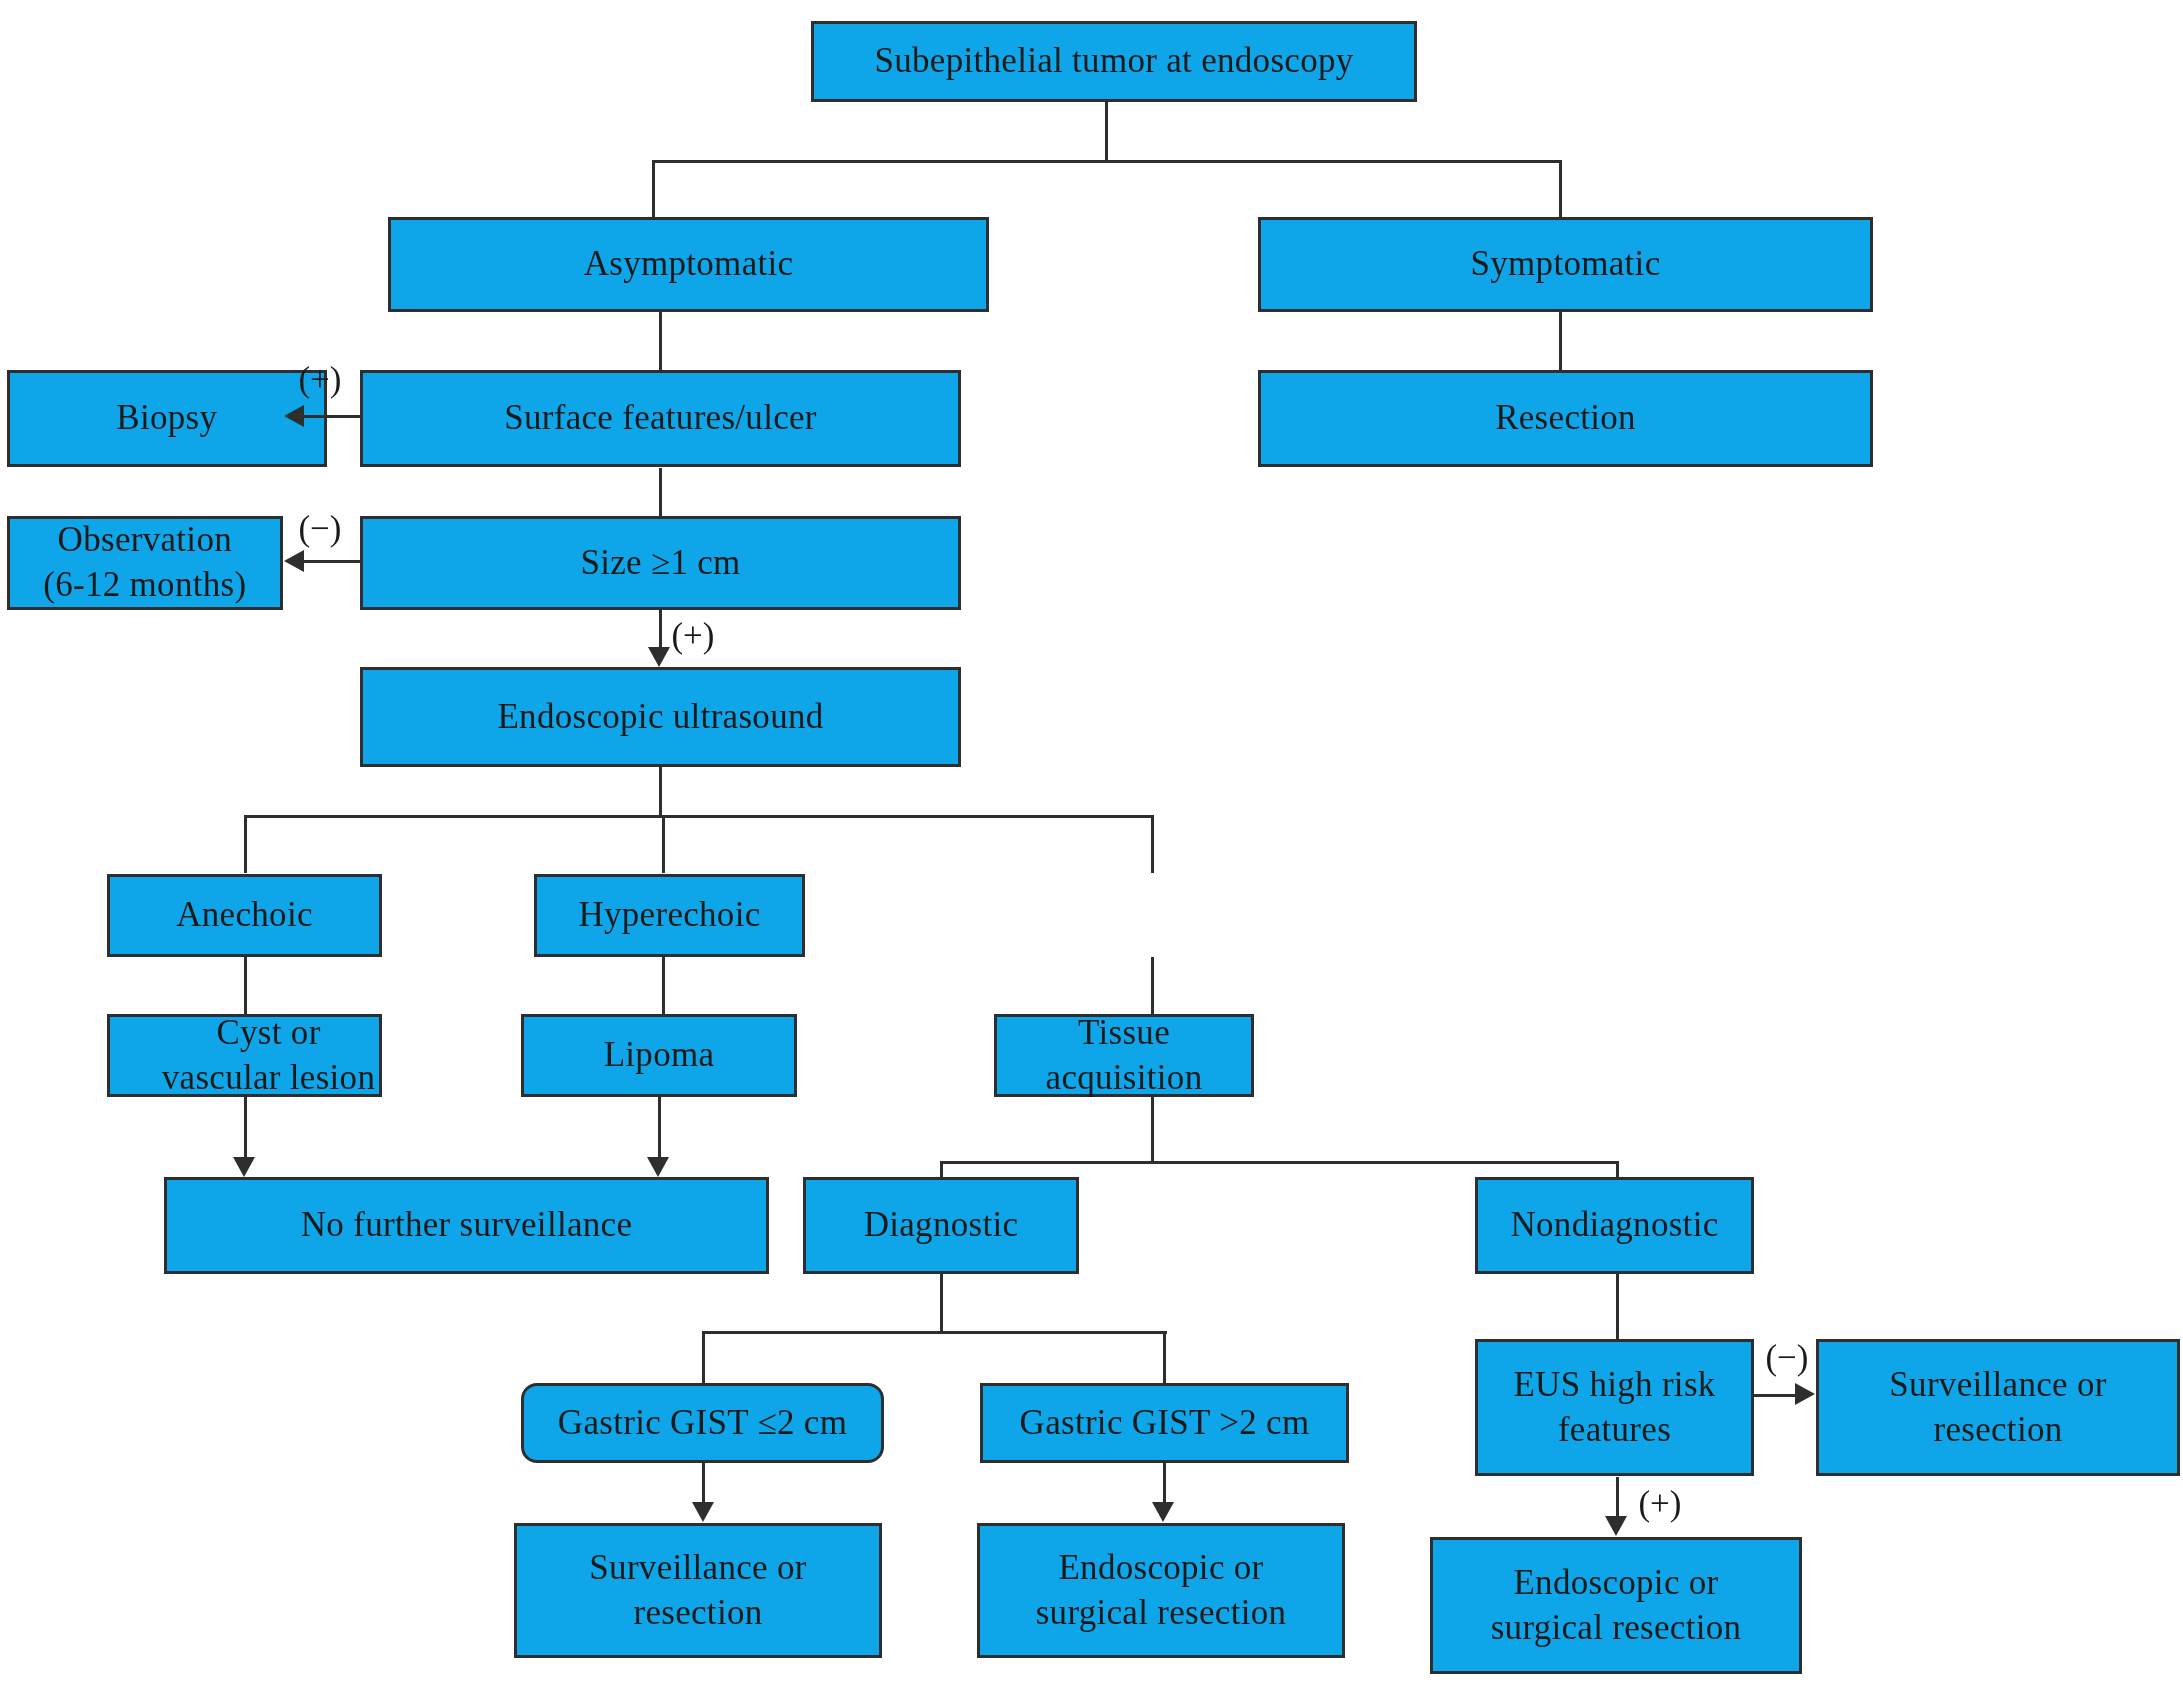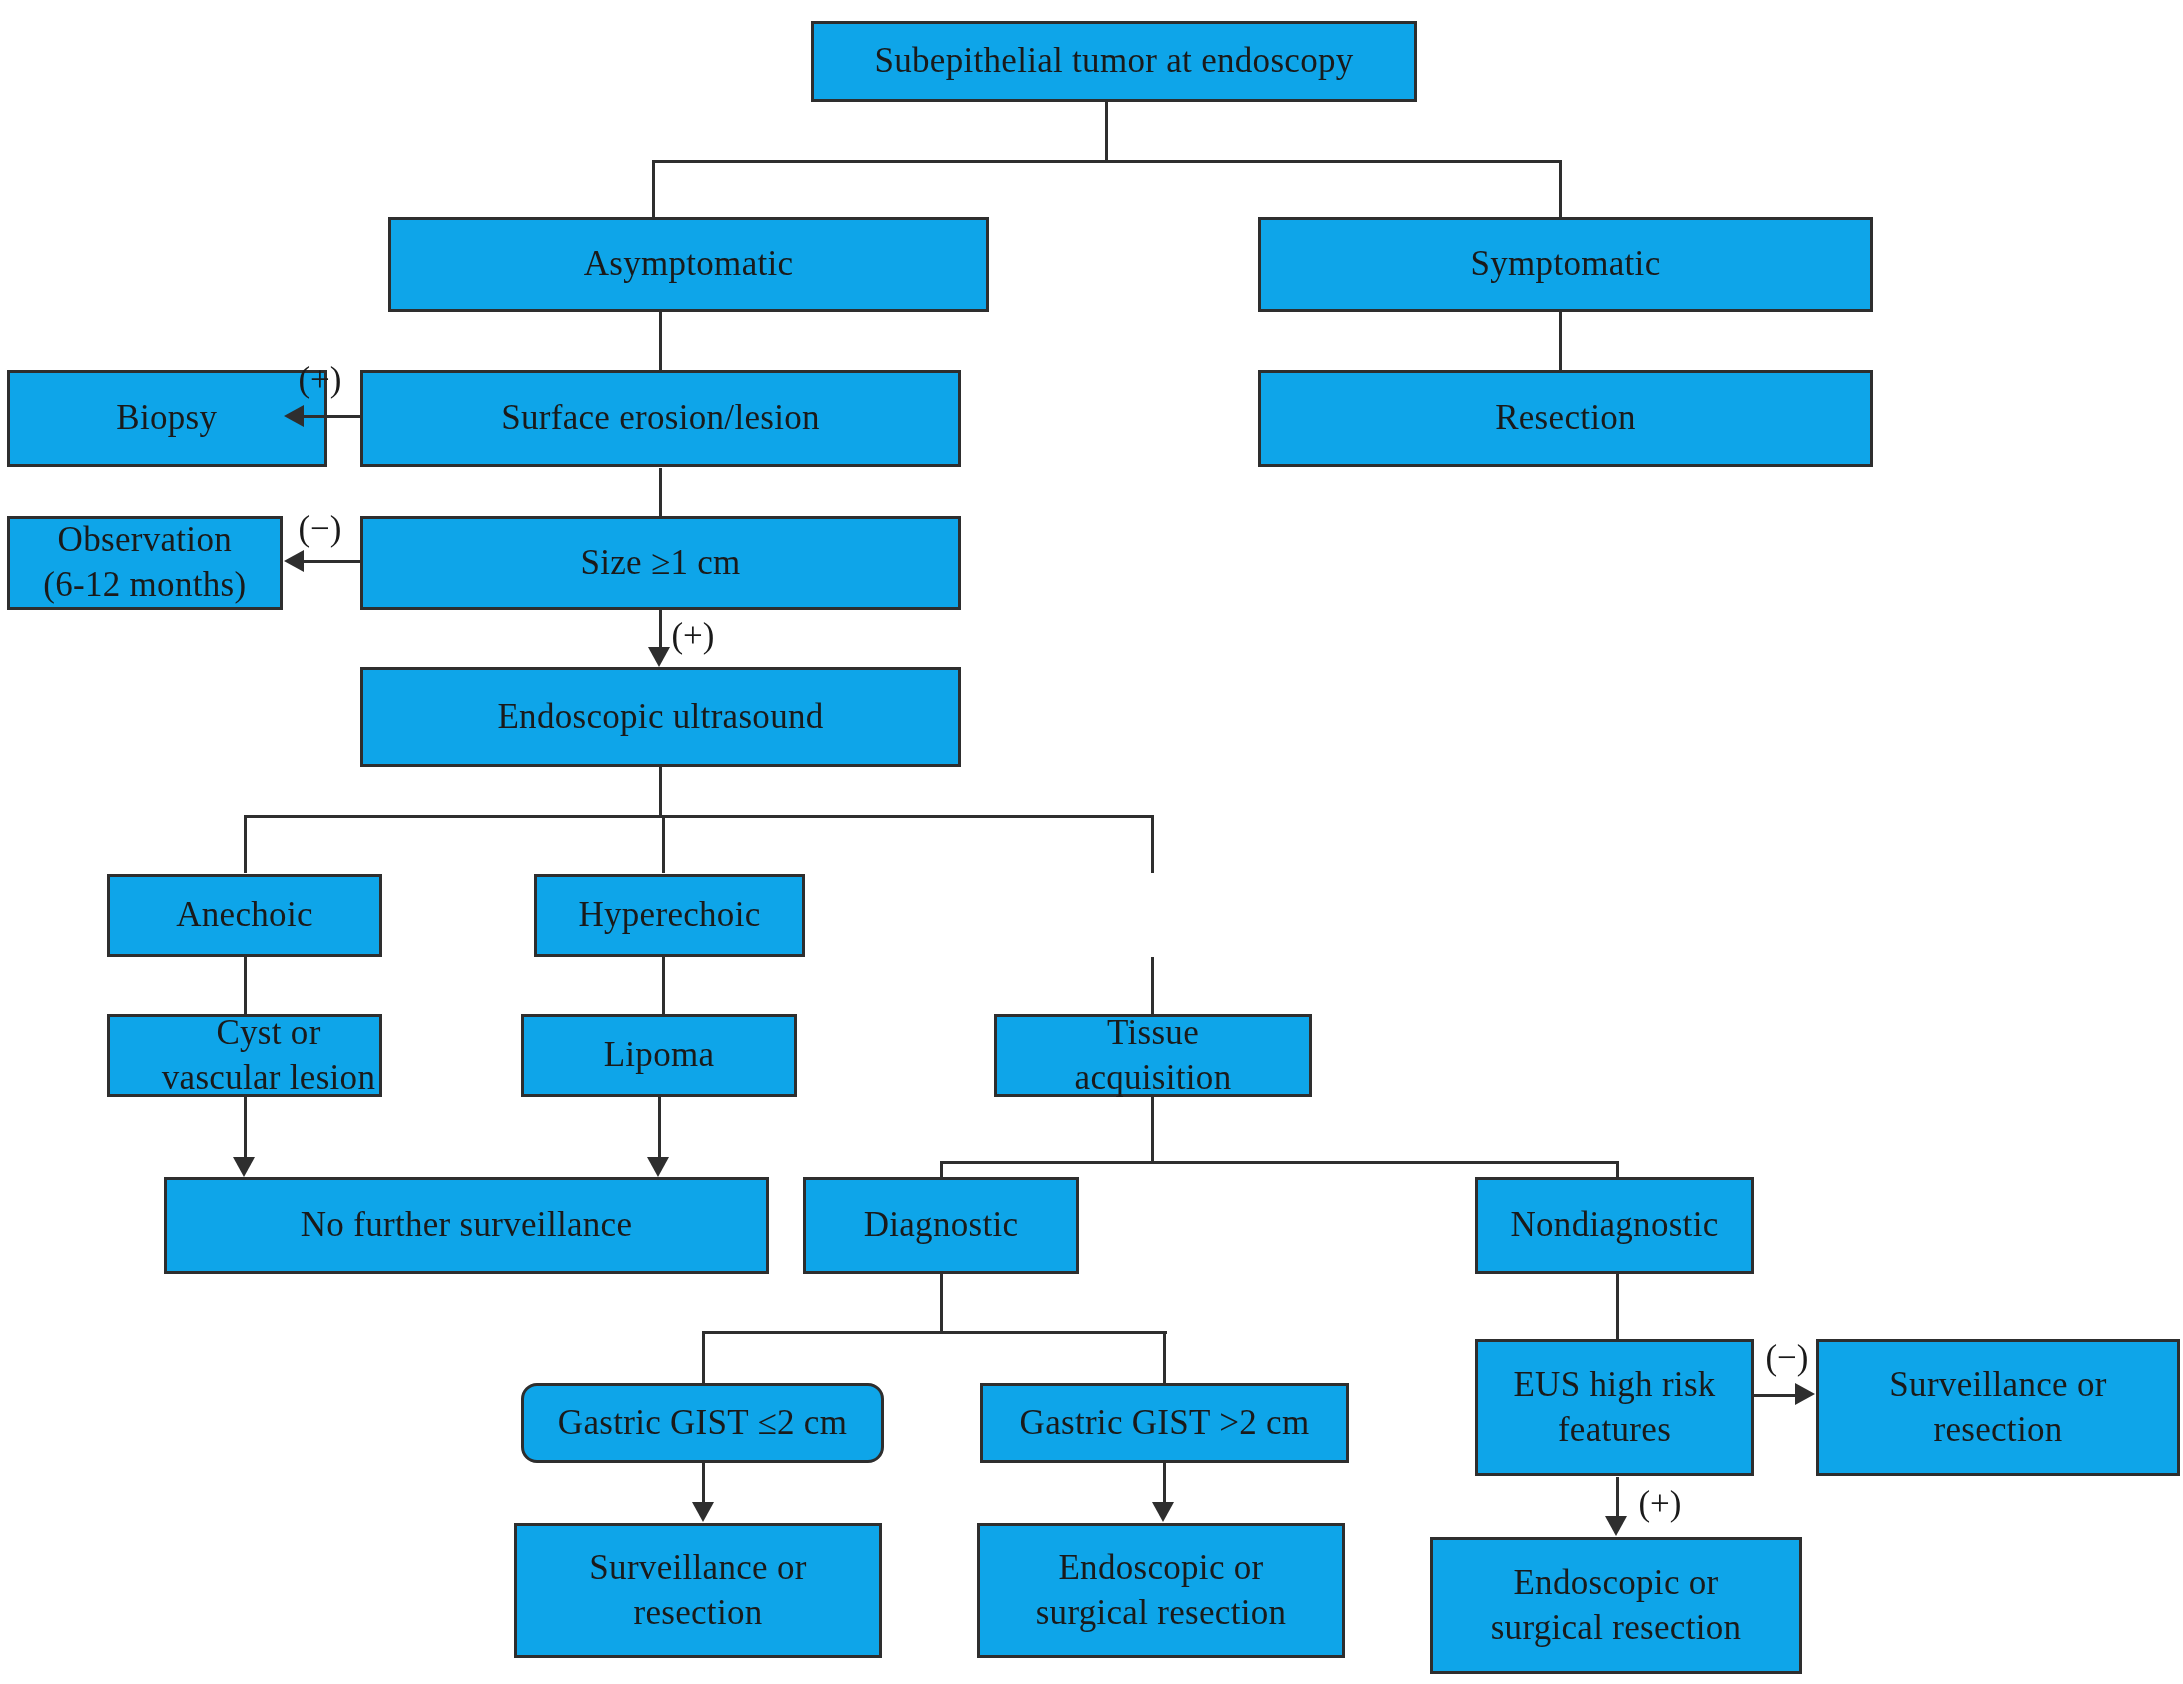--- a/index.html
+++ b/index.html
@@ -18,32 +18,32 @@
 </style>
 </head>
 <body>
 
 <div class="canvas">
 
   <div class="box" style="left:811px;top:21px;width:606px;height:81px;">Subepithelial tumor at endoscopy</div>
   <div class="box" style="left:360px;top:217px;width:601px;height:95px;margin-left:28px;">Asymptomatic</div>
   <div class="box" style="left:1258px;top:217px;width:615px;height:95px;">Symptomatic</div>
   <div class="box" style="left:6.8px;top:370px;width:320px;height:97px;">Biopsy</div>
-  <div class="box" style="left:360px;top:370px;width:601px;height:97px;">Surface erosion/lesion</div>
+  <div class="box" style="left:360px;top:370px;width:601px;height:97px;">Surface features/ulcer</div>
   <div class="box" style="left:1258px;top:370px;width:615px;height:97px;">Resection</div>
   <div class="box" style="left:6.8px;top:516px;width:276px;height:94px;">Observation
 (6-12 months)</div>
   <div class="box" style="left:360px;top:516px;width:601px;height:94px;">Size ≥1 cm</div>
   <div class="box" style="left:360px;top:667px;width:601px;height:100px;">Endoscopic ultrasound</div>
   <div class="box" style="left:107px;top:874px;width:275px;height:83px;">Anechoic</div>
   <div class="box" style="left:534px;top:874px;width:271px;height:83px;">Hyperechoic</div>
   <div class="box" style="left:107px;top:1014px;width:275px;height:83px;padding-left:48px;">Cyst or
 vascular lesion</div>
   <div class="box" style="left:521px;top:1014px;width:276px;height:83px;">Lipoma</div>
-  <div class="box" style="left:994px;top:1014px;width:318px;height:83px;">Tissue
+  <div class="box" style="left:994px;top:1014px;width:260px;height:83px;">Tissue
 acquisition</div>
   <div class="box" style="left:164px;top:1177px;width:605px;height:97px;">No further surveillance</div>
   <div class="box" style="left:803px;top:1177px;width:276px;height:97px;">Diagnostic</div>
   <div class="box" style="left:1475px;top:1177px;width:279px;height:97px;">Nondiagnostic</div>
   <div class="box" style="left:521px;top:1383px;width:363px;height:80px;border-radius:16px;">Gastric GIST ≤2 cm</div>
   <div class="box" style="left:980px;top:1383px;width:369px;height:80px;">Gastric GIST &gt;2 cm</div>
   <div class="box" style="left:1475px;top:1339px;width:279px;height:137px;">EUS high risk
 features</div>
   <div class="box" style="left:1816px;top:1339px;width:364px;height:137px;">Surveillance or
 resection</div>

